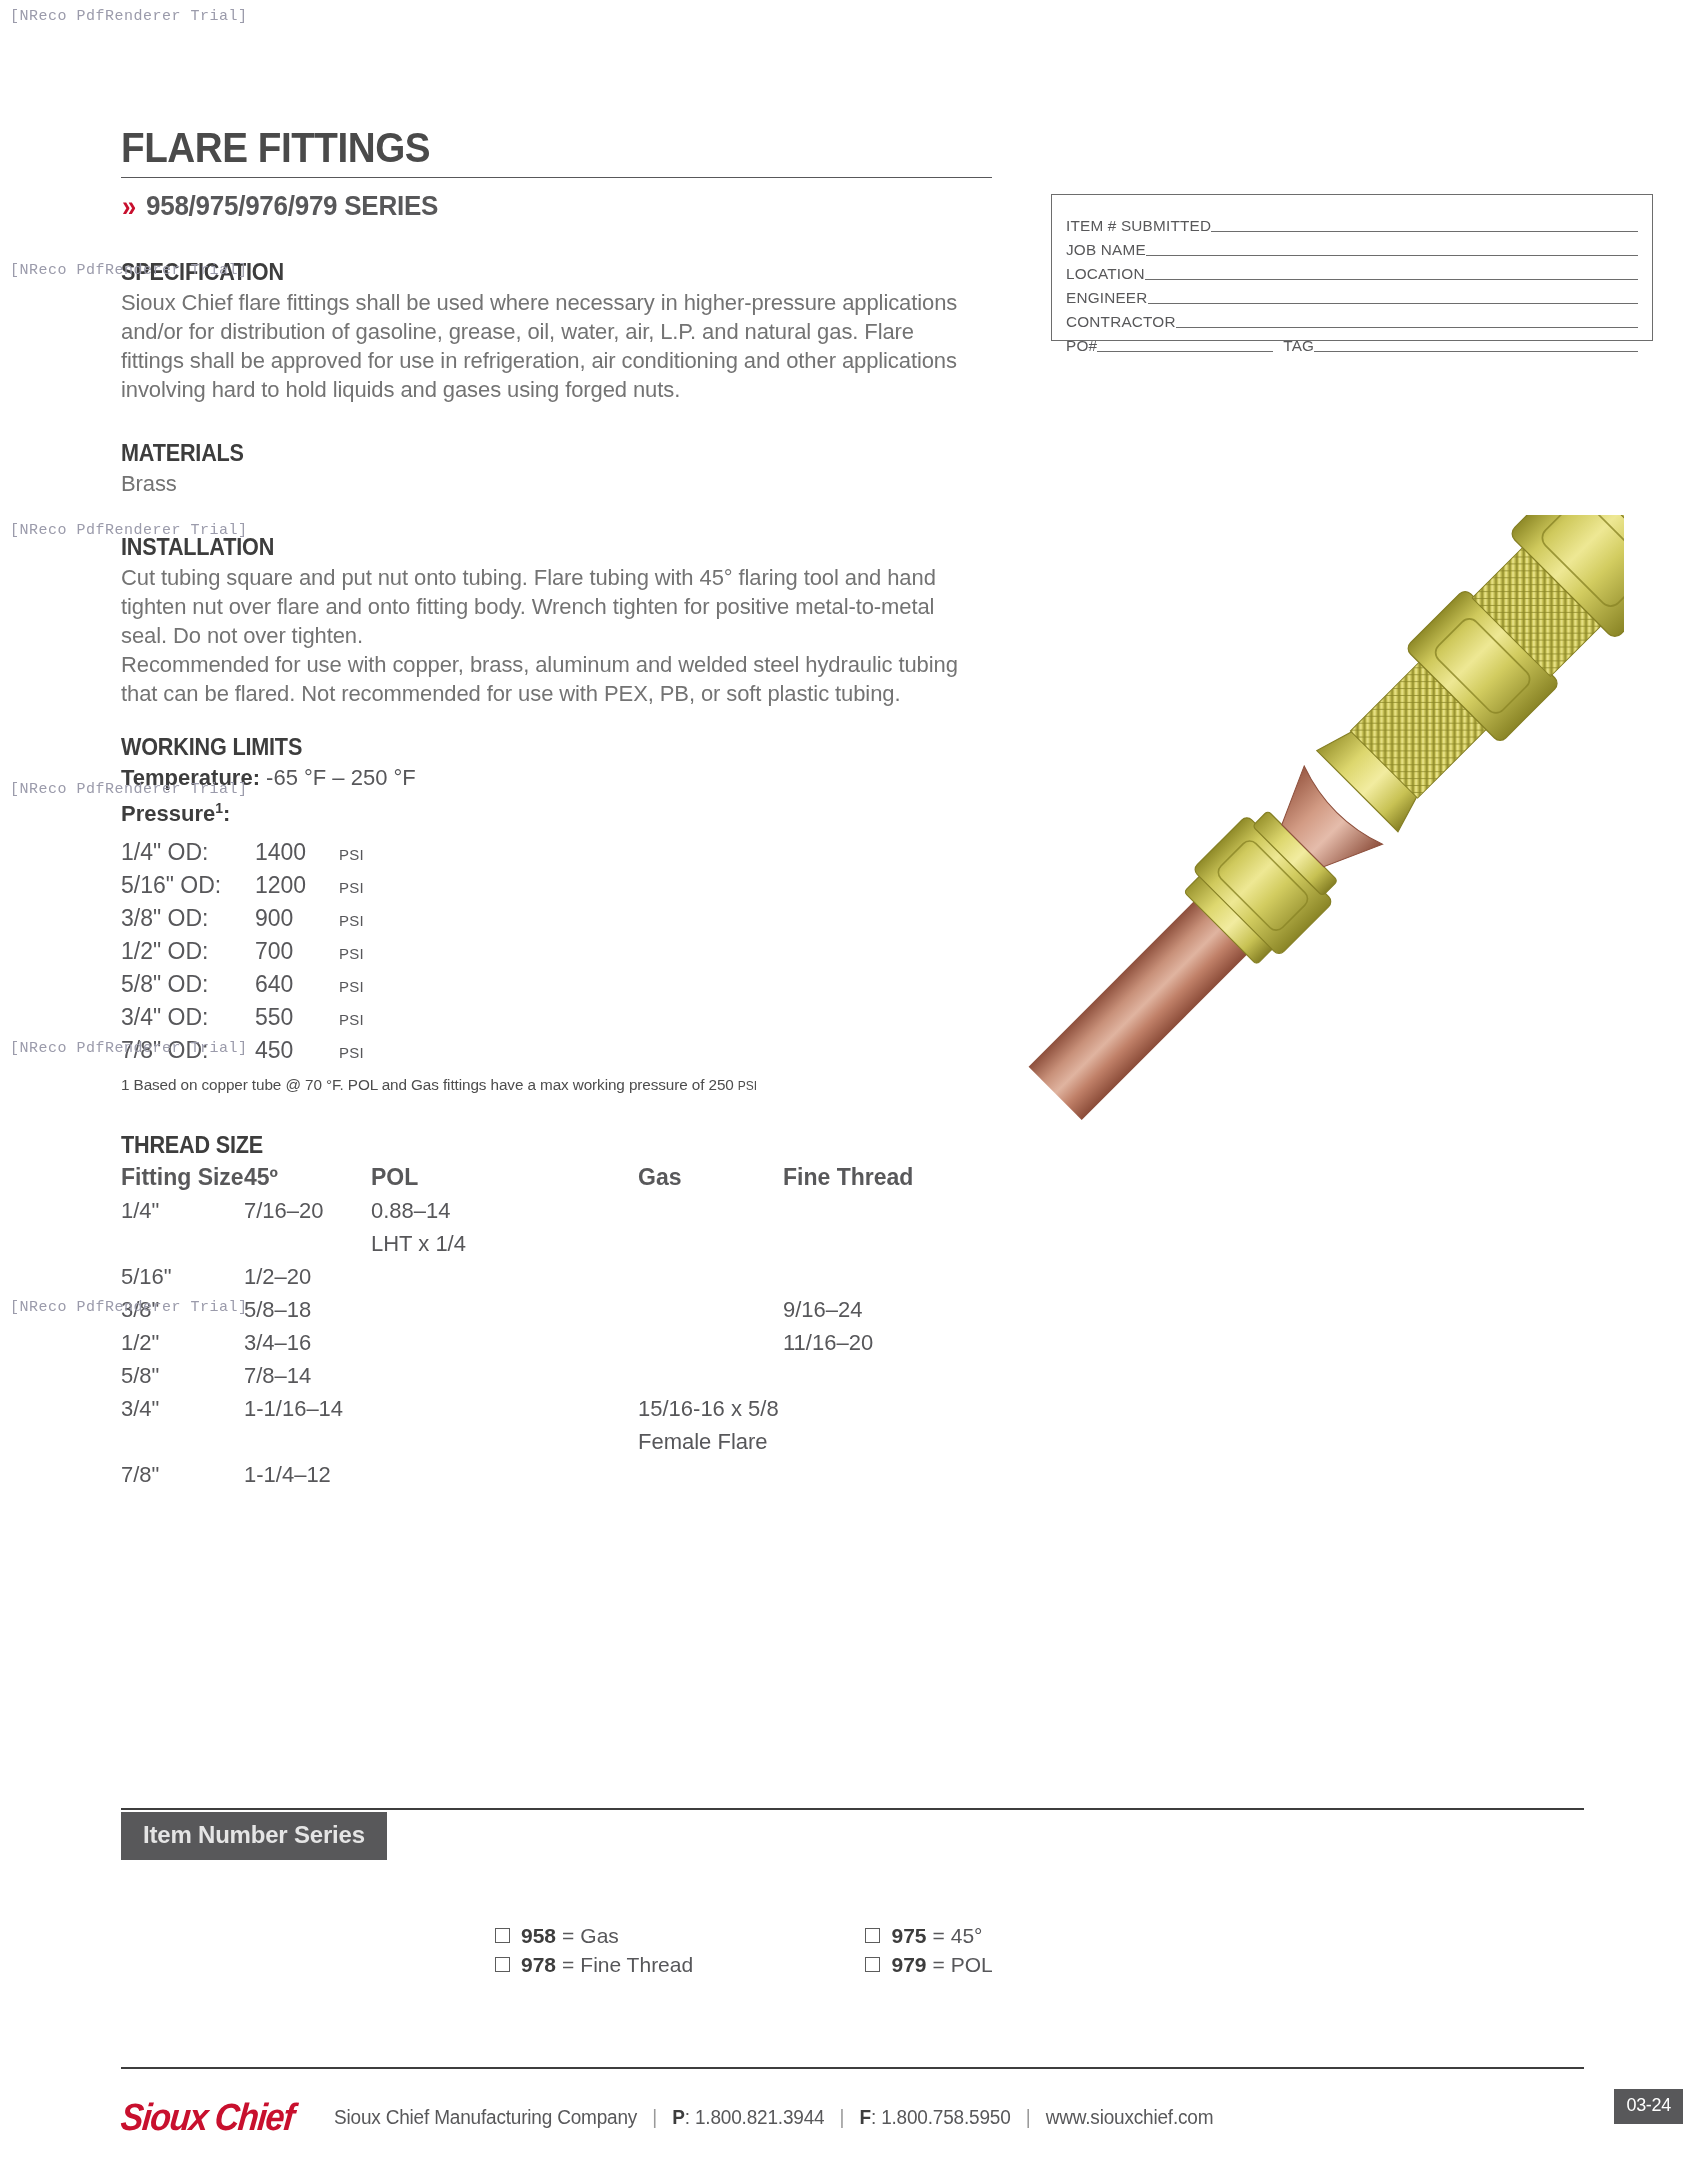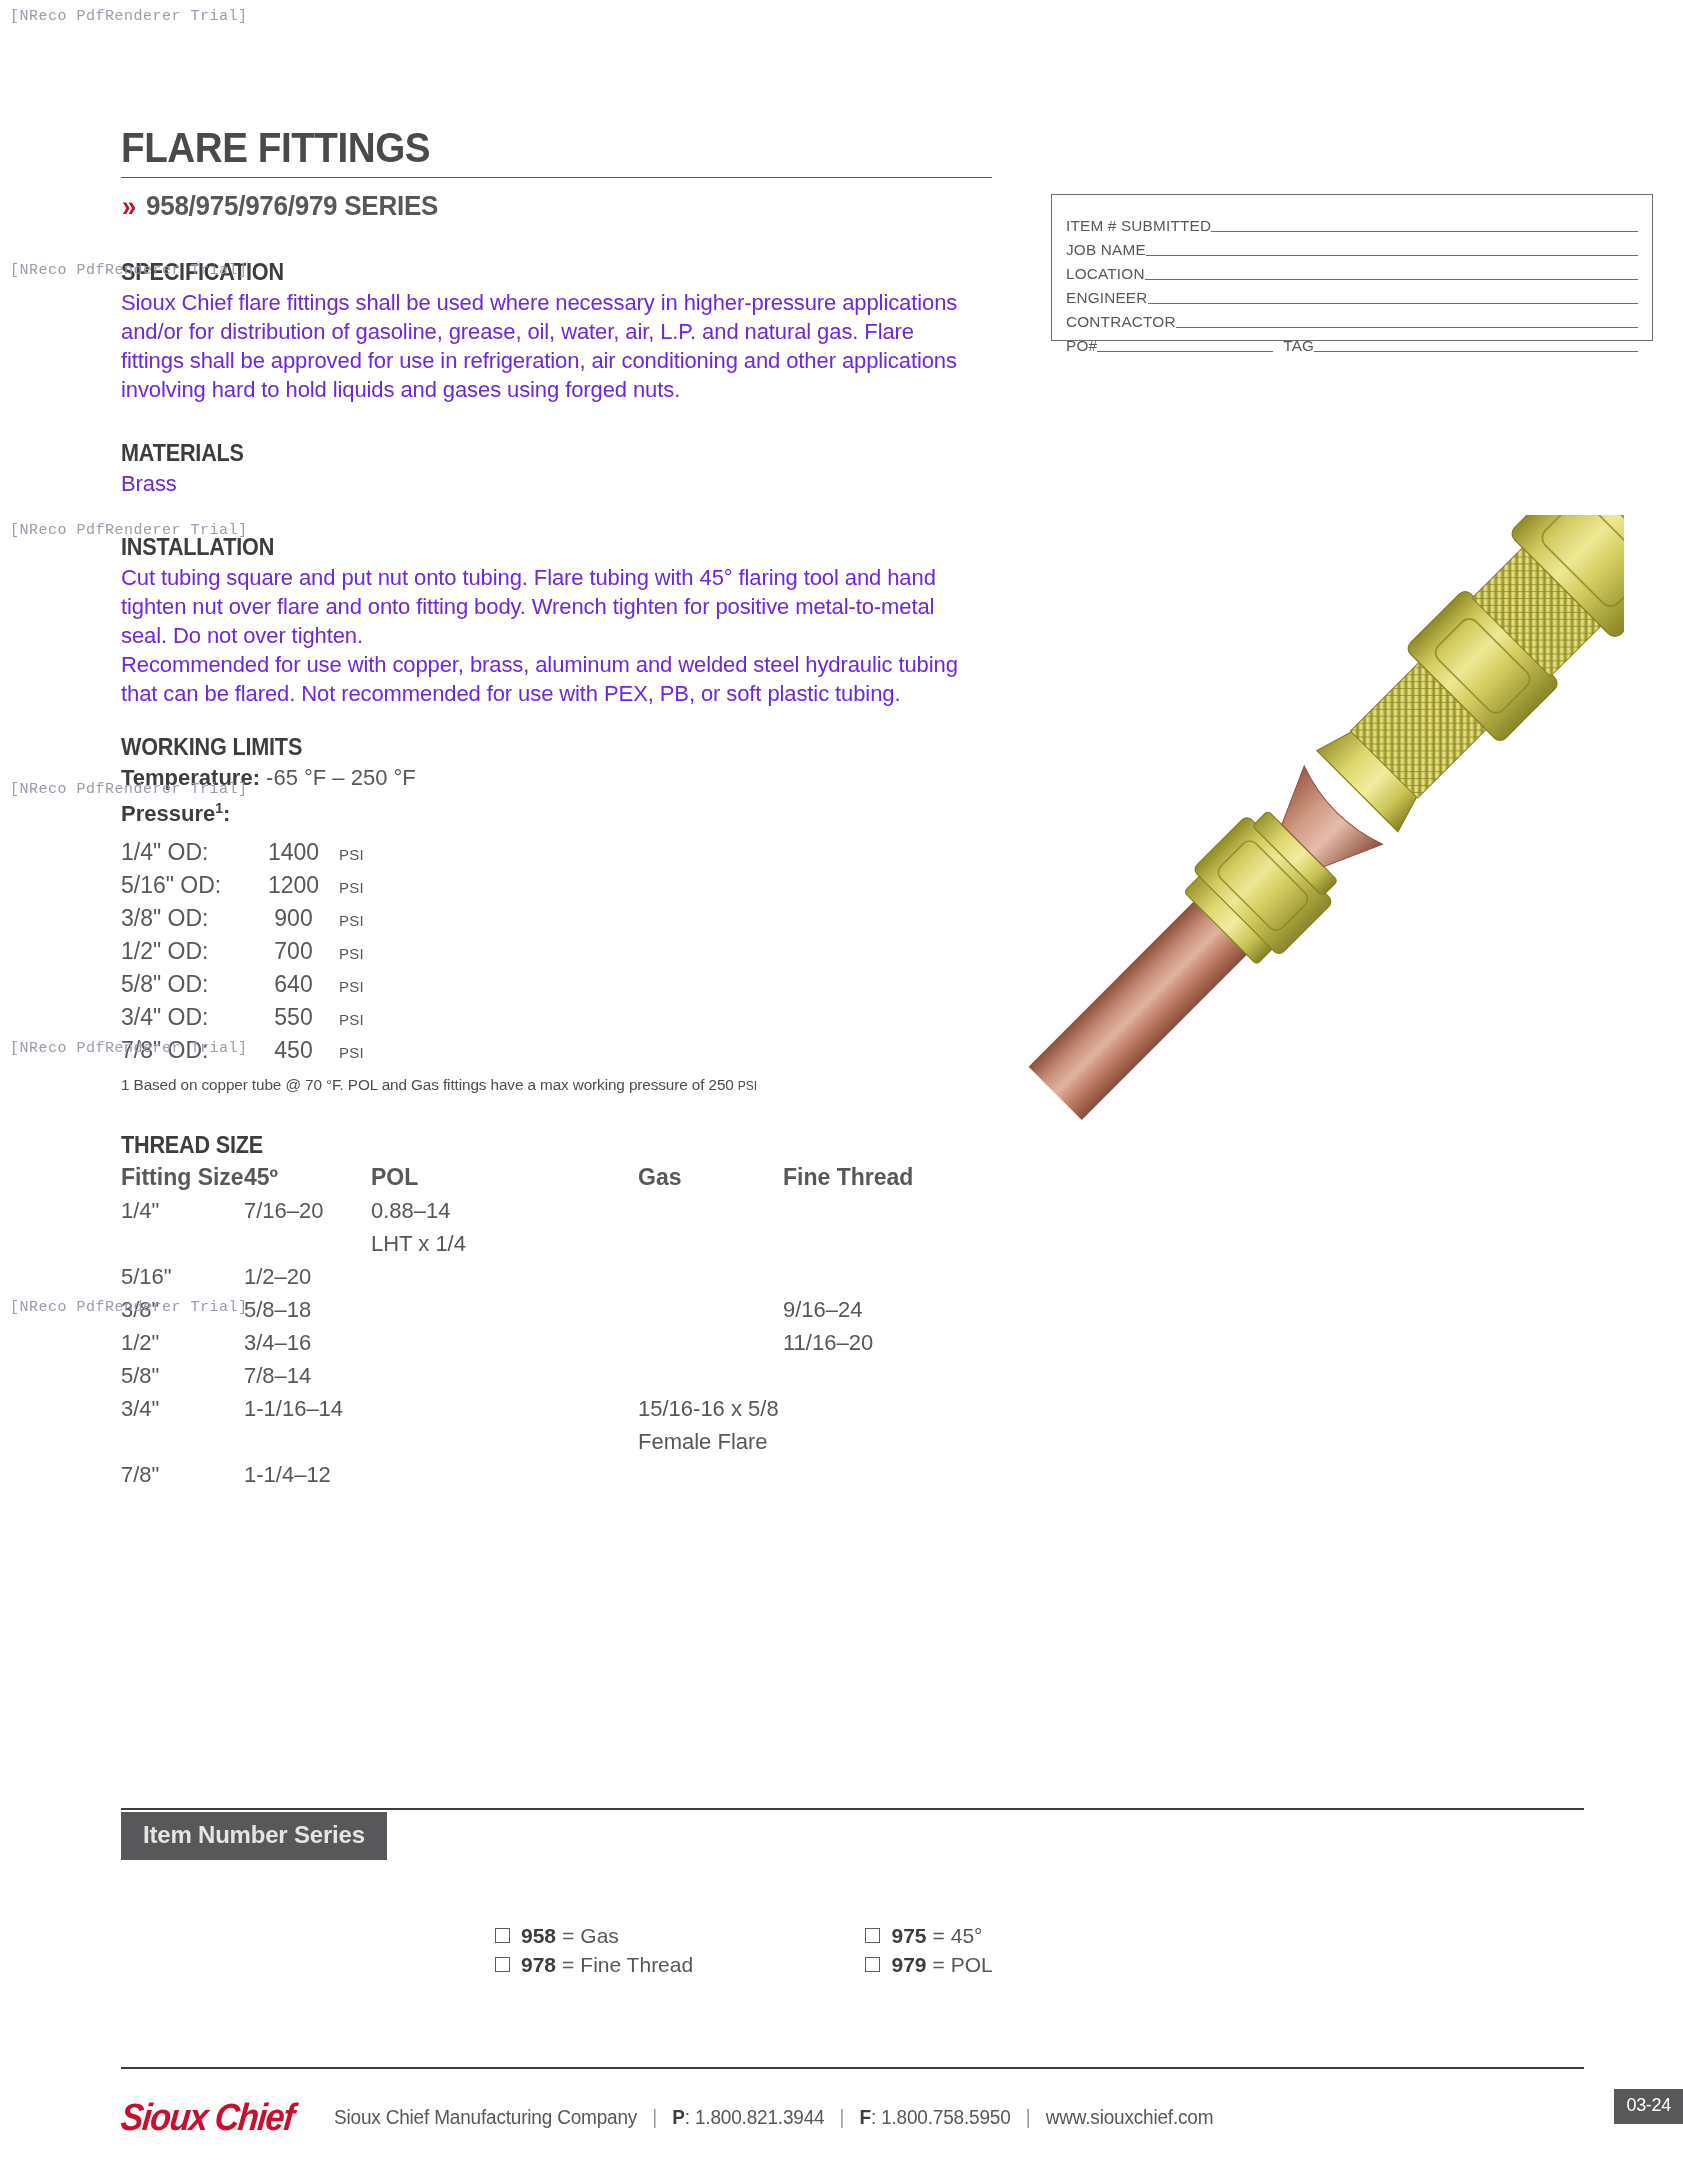--- a/index.html
+++ b/index.html
@@ -45,34 +45,34 @@
   }
 
   
   .leftcol { position: absolute; left: 121px; top: 259px; width: 861px; }
   h2.sec {
     font-size: 23px; font-weight: bold; color: #3d3d3d;
     margin: 0 0 2px 0; letter-spacing: -0.2px;
     transform: scaleX(.94); transform-origin: left center;
   }
   p.body {
-    font-size: 22px; line-height: 29px; color: #6d28d9;
+    font-size: 22px; line-height: 29px; color: #737373;
     margin: 0; letter-spacing: -0.1px;
   }
   .gap-lg { height: 36px; }
   .gap-md { height: 26px; }
 
   
   .wl-line { font-size: 22px; color: #57575a; line-height: 30px; }
   .wl-line b { color: #3d3d3d; font-weight: bold; }
   .sup { font-size: 14px; vertical-align: super; }
   .press-table { margin-top: 10px; }
   .press-row { display: flex; align-items: baseline; height: 33px; }
   .press-od { width: 134px; font-size: 23px; color: #57575a; }
-  .press-val { font-size: 23px; color: #57575a; width: 77px; text-align: center; }
+  .press-val { font-size: 23px; color: #57575a; width: 77px; text-align: left; }
   .press-unit { font-size: 15px; color: #57575a; margin-left: 7px; letter-spacing: 0.2px; }
   .footnote { font-size: 15.3px; color: #4d4d4d; margin-top: 6px; letter-spacing: -0.1px; }
   .footnote .u { font-size: 12px; }
 
   
   .thread-wrap { margin-top: 38px; }
   .trow { display: flex; font-size: 22px; color: #57575a; line-height: 33px; }
   .trow.head { font-weight: bold; color: #58585a; font-size: 23px; }
   .c1 { width: 123px; }
   .c2 { width: 127px; }

